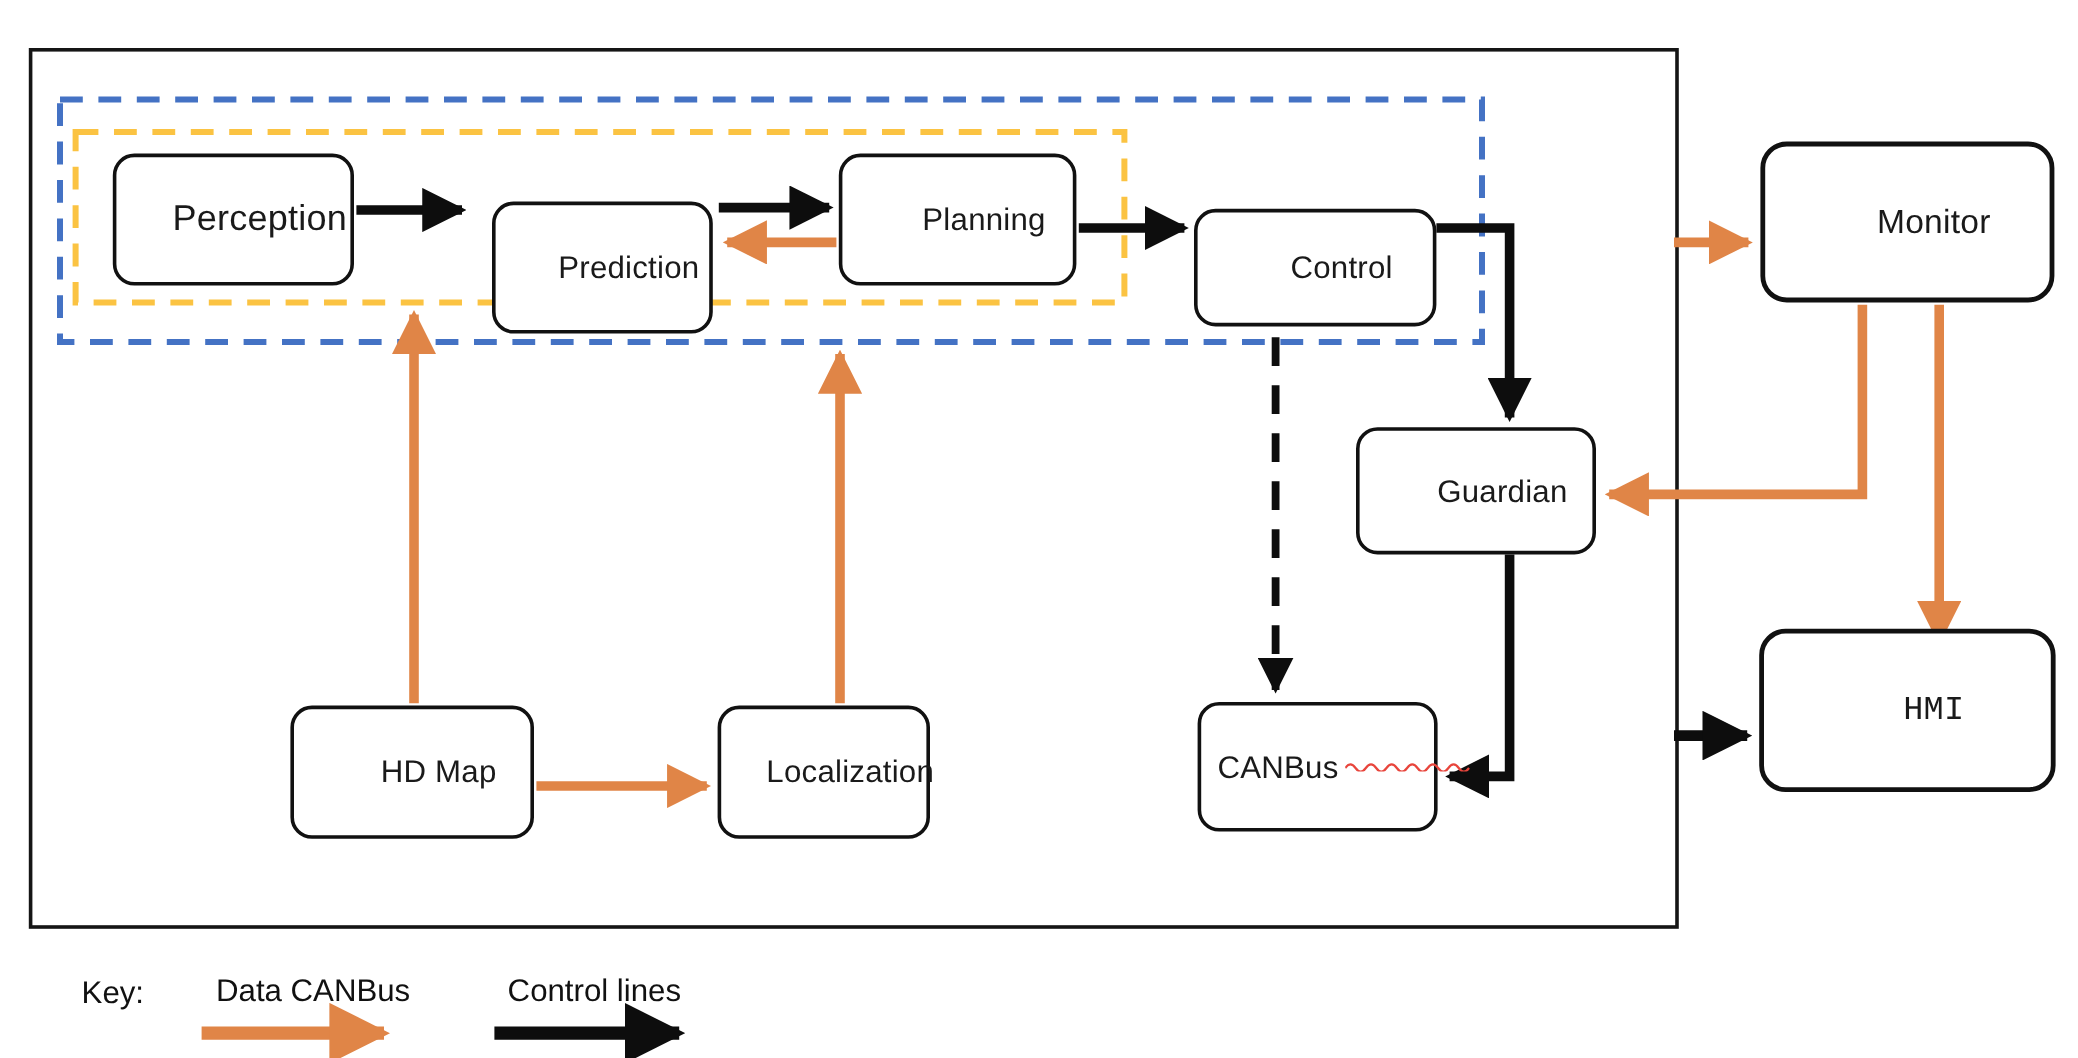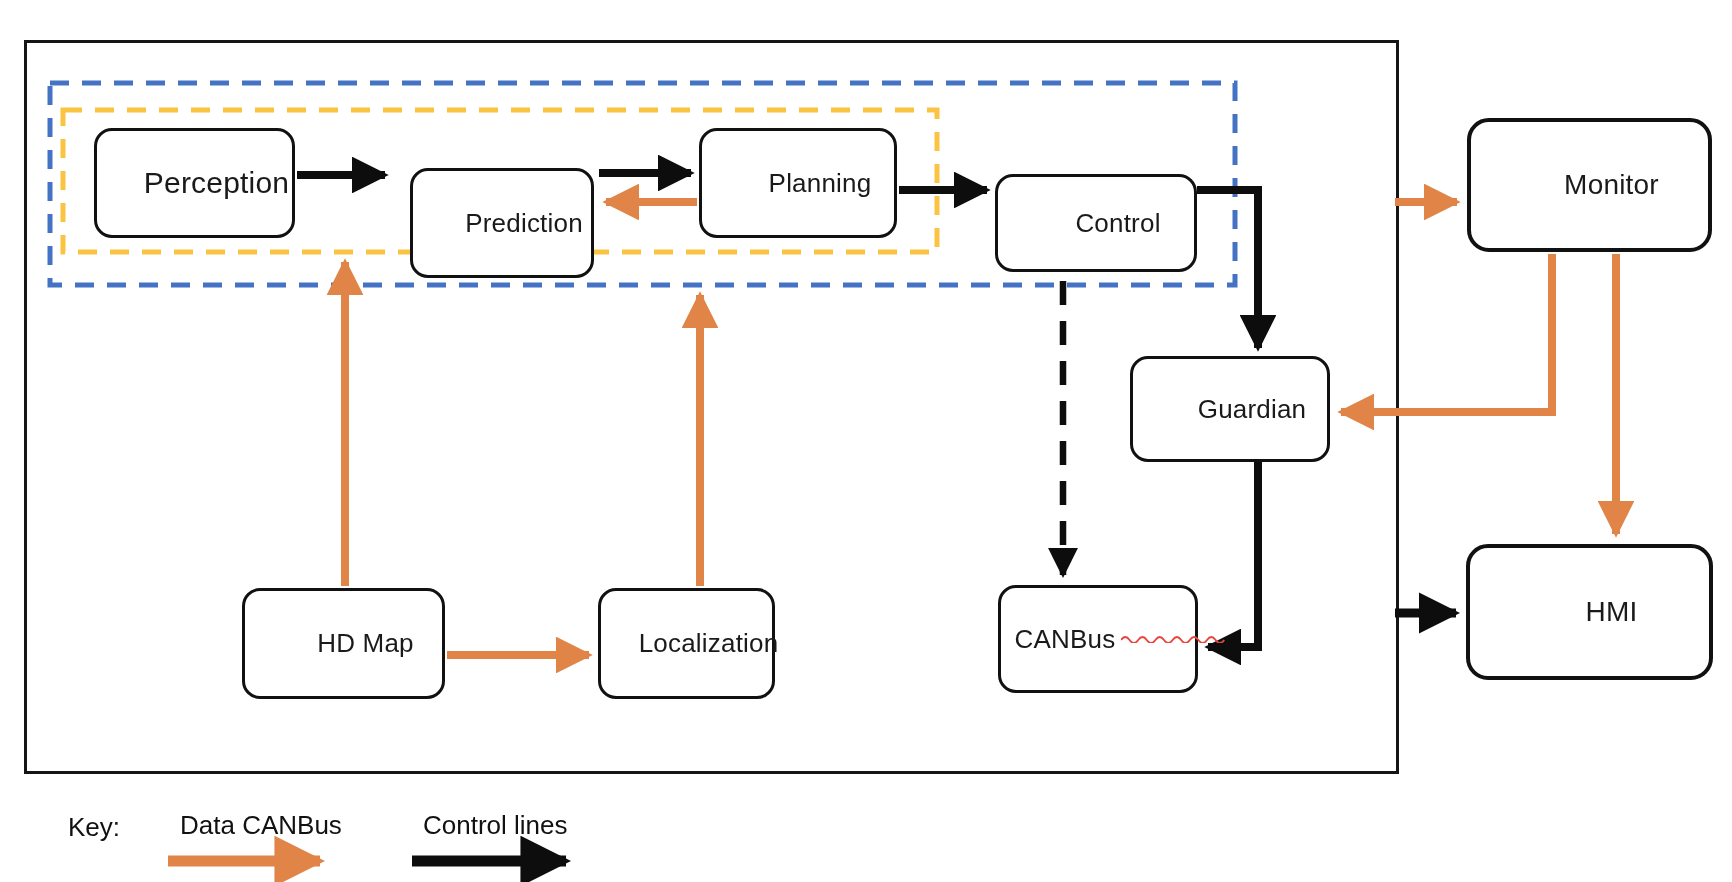--- a/index.html
+++ b/index.html
@@ -110,21 +110,21 @@
   </div>
 
   <div class="node" style="left:598px;top:588px;width:177px;height:111px;text-align:right;">
     <span class="label">Localization</span>
   </div>
 
   <div class="node big" style="left:1467px;top:118px;width:245px;height:134px;">
     <span class="label">Monitor</span>
   </div>
 
-  <div class="node big" style="left:1466px;top:544px;width:247px;height:136px;">
+  <div class="node big" style="left:1466px;top:524px;width:247px;height:136px;font-family:Liberation Mono, monospace;">
     <span class="label">HMI</span>
   </div>
 
   <div class="legend">
     <span class="legend-text" style="left:68px;top:812px;">Key:</span>
     <span class="legend-text" style="left:180px;top:810px;">Data CANBus</span>
     <span class="legend-text" style="left:423px;top:810px;">Control lines</span>
   </div>
 
 </div>

